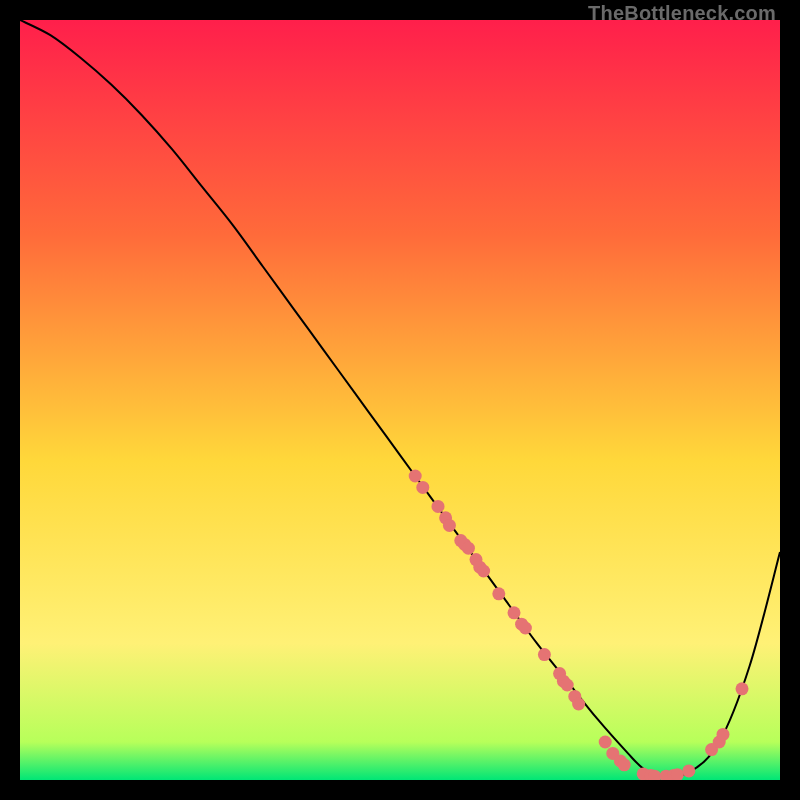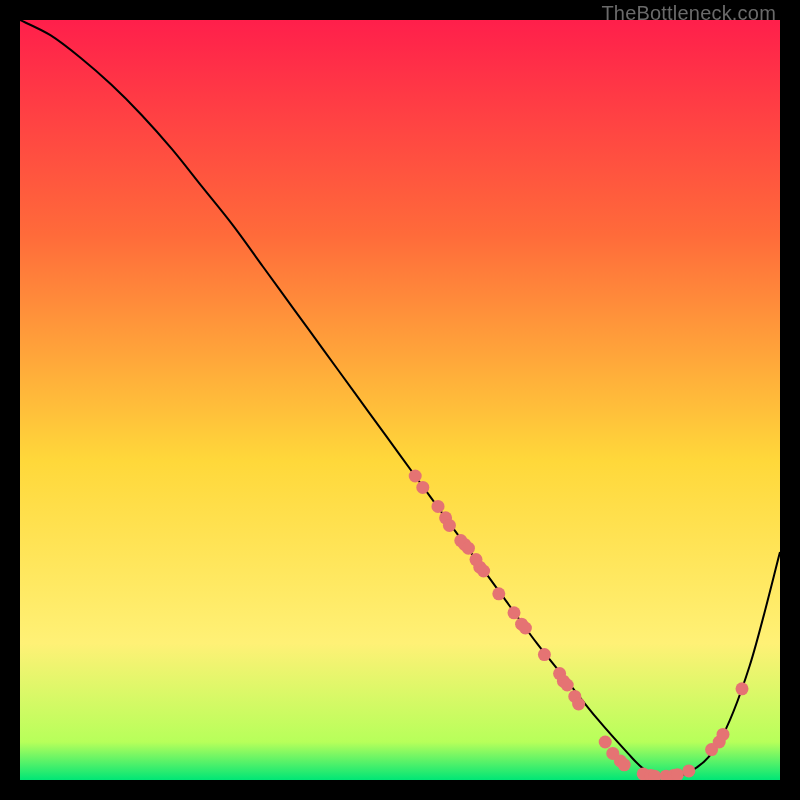--- a/index.html
+++ b/index.html
@@ -25,21 +25,21 @@
     top: 0;
     width: 760px;
     height: 760px;
   }
   .attribution {
     position: absolute;
     top: 2px;
     right: 24px;
     color: #6a6a6a;
     font-size: 20px;
-    font-weight: 400;
+    font-weight: 700;
     letter-spacing: 0.2px;
   }
 </style>
 </head>
 <body>
 
 <div class="attribution">TheBottleneck.com</div>
 
 <div class="frame">
   <svg class="plot-area" viewBox="0 0 760 760">

